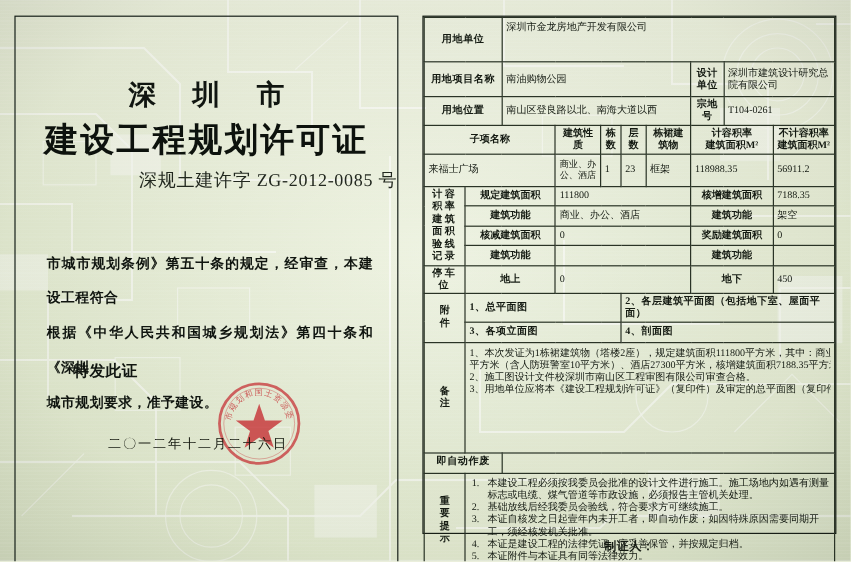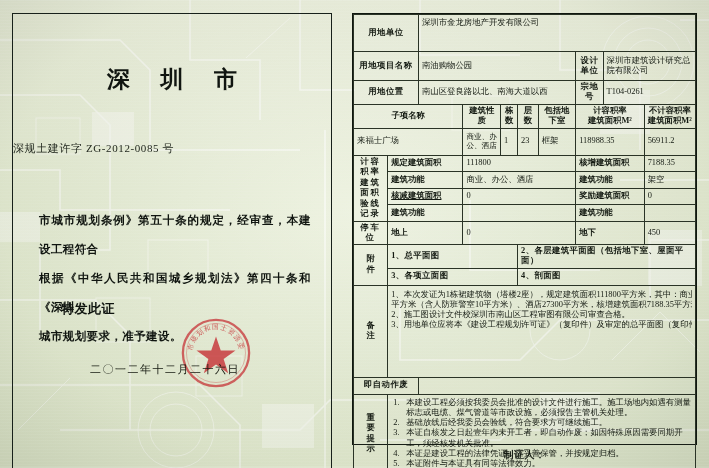--- a/index.html
+++ b/index.html
@@ -41,22 +41,22 @@
     font-size:23px;font-weight:bold;letter-spacing:12px;
     text-indent:12px;color:#101510;
     font-family:"Liberation Sans","DejaVu Sans",sans-serif;
   }
   .maintitle{
     position:absolute;left:0;right:0;top:84px;text-align:center;
     font-size:28px;font-weight:bold;letter-spacing:2px;color:#0d120d;
     font-family:"Liberation Sans","DejaVu Sans",sans-serif;
   }
   .permitno{
-    position:absolute;left:0;right:0;top:127px;text-align:left;
-    font-size:11px;letter-spacing:.6px;color:#22281f;
+    position:absolute;left:0;right:0;top:127px;text-align:right;
+    font-size:15px;letter-spacing:.6px;color:#22281f;
   }
   .body-para{
     position:absolute;left:26px;right:20px;top:192px;
     font-size:11.5px;font-weight:bold;line-height:29px;
     letter-spacing:.4px;color:#101510;text-align:justify;
   }
   .body-para p{margin:0;}
   .issue{
     position:absolute;left:48px;top:286px;
     font-size:13px;font-weight:bold;letter-spacing:.5px;color:#101510;
@@ -88,21 +88,21 @@
     font-size:8.4px;
     line-height:1.22;
     vertical-align:middle;
     color:#141a12;
     background:rgba(255,255,255,0.03);
   }
   td.lbl{
     text-align:center;font-weight:bold;font-size:9.2px;letter-spacing:.5px;
   }
   td.val{text-align:left;font-size:8.8px;}
-  td.ctr{}
+  td.ctr{text-align:center;}
   td.hdr{text-align:center;font-weight:bold;font-size:8.6px;line-height:1.15;}
   td.tiny{font-size:6.2px;line-height:1.25;}
   td.vert{
     text-align:center;font-weight:bold;font-size:9px;letter-spacing:2px;
   }
   .v-stack{display:block;}
   .v-stack span{display:block;line-height:1.25;}
   .notes{font-size:5.2px;line-height:1.9;color:#20261c;}
   .notes div{white-space:nowrap;overflow:hidden;}
   .att{font-size:9px;font-weight:bold;letter-spacing:.4px;}
@@ -172,20 +172,21 @@
         <path d="M0,467 L709,467"></path>
       </g>
     </svg>
   </div>
   <div class="vig"></div>
   <div class="grain"></div>
 
   <div id="left">
     <div id="left-inner">
       <div class="city">深 圳 市</div>
+      <div class="maintitle">建设工程规划许可证</div>
       <div class="permitno">深规土建许字 ZG-2012-0085 号</div>
 
       <div class="body-para">
         <p>市城市规划条例》第五十条的规定，经审查，本建设工程符合</p>
         <p>根据《中华人民共和国城乡规划法》第四十条和《深圳</p>
         <p>城市规划要求，准予建设。</p>
       </div>
 
       <div class="issue">特发此证</div>
 
@@ -248,21 +249,21 @@
                 <span>栋</span>
                 <span>数</span>
               </span>
         </td>
         <td class="hdr">
           <span class="v-stack">
                 <span>层</span>
                 <span>数</span>
               </span>
         </td>
-        <td class="hdr">包括地下室</td>
+        <td class="hdr">栋裙建筑物</td>
         <td class="hdr" colspan="2">
           <span class="v-stack">
                 <span>计容积率</span>
                 <span>建筑面积M²</span>
               </span>
         </td>
         <td class="hdr">
           <span class="v-stack">
                 <span>不计容积率</span>
                 <span>建筑面积M²</span>
@@ -293,21 +294,21 @@
         <td class="val ctr" colspan="2" style="font-weight:bold;">核增建筑面积</td>
         <td class="val">7188.35</td>
       </tr>
       <tr>
         <td class="val ctr" colspan="2" style="height:13px;font-weight:bold;">建筑功能</td>
         <td class="val" colspan="4">商业、办公、酒店</td>
         <td class="val ctr" colspan="2" style="font-weight:bold;">建筑功能</td>
         <td class="val">架空</td>
       </tr>
       <tr>
-        <td class="val ctr" colspan="2" style="height:13px;font-weight:bold;text-decoration:underline;">核减建筑面积</td>
+        <td class="val ctr" colspan="2" style="height:13px;font-weight:bold;">核减建筑面积</td>
         <td class="val" colspan="4">0</td>
         <td class="val ctr" colspan="2" style="font-weight:bold;">奖励建筑面积</td>
         <td class="val">0</td>
       </tr>
       <tr>
         <td class="val ctr" colspan="2" style="height:13px;font-weight:bold;">建筑功能</td>
         <td class="val" colspan="4"></td>
         <td class="val ctr" colspan="2" style="font-weight:bold;">建筑功能</td>
         <td class="val"></td>
       </tr>

